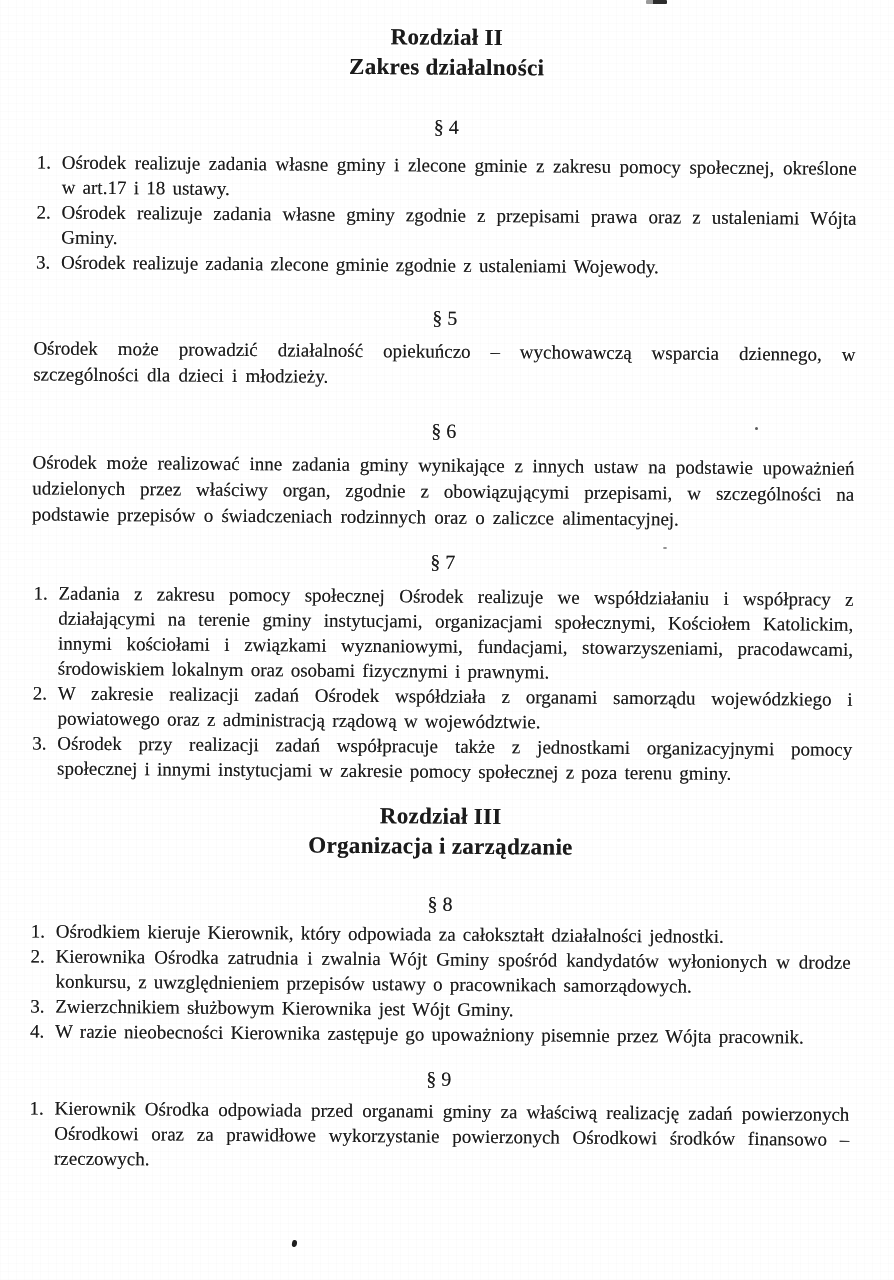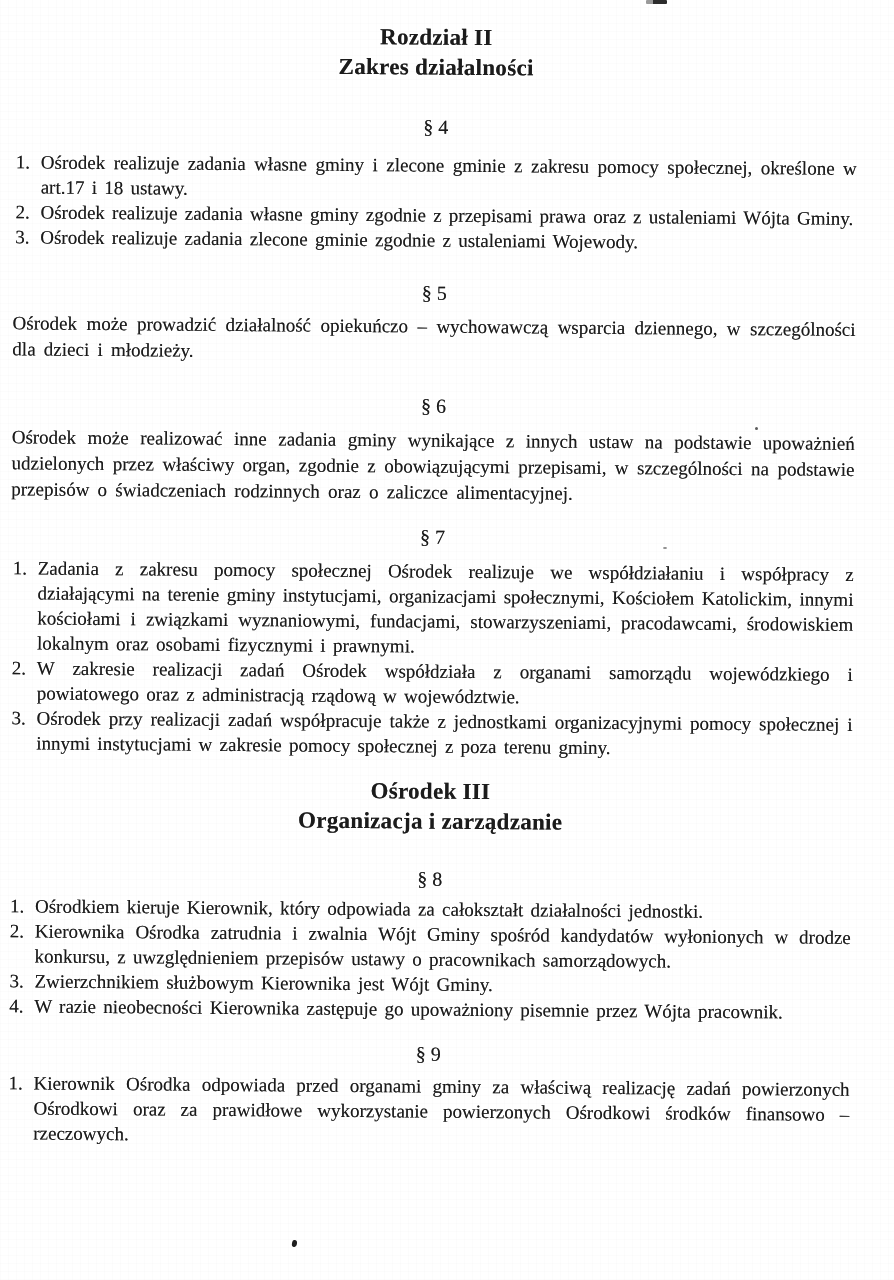--- a/index.html
+++ b/index.html
@@ -5,21 +5,21 @@
   html, body {
     margin: 0; padding: 0;
     width: 894px; height: 1280px;
     overflow: hidden;
     background: #ffffff;
   }
   .page {
     position: relative;
     width: 894px; height: 1280px;
     box-sizing: border-box;
-    padding: 16px 36px 0 15px;
+    padding: 16px 36px 0 36px;
     background-color: #ffffff;
     background-image:
       repeating-linear-gradient(0deg, rgba(0,0,0,0.013) 0 1px, transparent 1px 8px),
       repeating-linear-gradient(90deg, rgba(0,0,0,0.013) 0 1px, transparent 1px 8px);
     font-family: "Liberation Serif", "DejaVu Serif", serif;
     color: #1b1b1b;
   }
   .scan-rotate {
     transform: rotate(0.45deg);
     transform-origin: 40% 0;
@@ -150,21 +150,21 @@
         <span class="no">2.</span>
         <span class="txt">W zakresie realizacji zadań Ośrodek współdziała z organami samorządu wojewódzkiego i powiatowego oraz z administracją rządową w województwie.</span>
       </div>
       <div class="oli">
         <span class="no">3.</span>
         <span class="txt">Ośrodek przy realizacji zadań współpracuje także z jednostkami organizacyjnymi pomocy społecznej i innymi instytucjami w zakresie pomocy społecznej z poza terenu gminy.</span>
       </div>
     </div>
 
     <div class="chapter c3">
-      <span>Ośrodek III</span>
+      <span>Rozdział III</span>
       <span class="sub">Organizacja i zarządzanie</span>
     </div>
 
     <div class="sec-label lb8">§ 8</div>
 
     <div class="olist l8">
       <div class="oli">
         <span class="no">1.</span>
         <span class="txt">Ośrodkiem kieruje Kierownik, który odpowiada za całokształt działalności jednostki.</span>
       </div>

